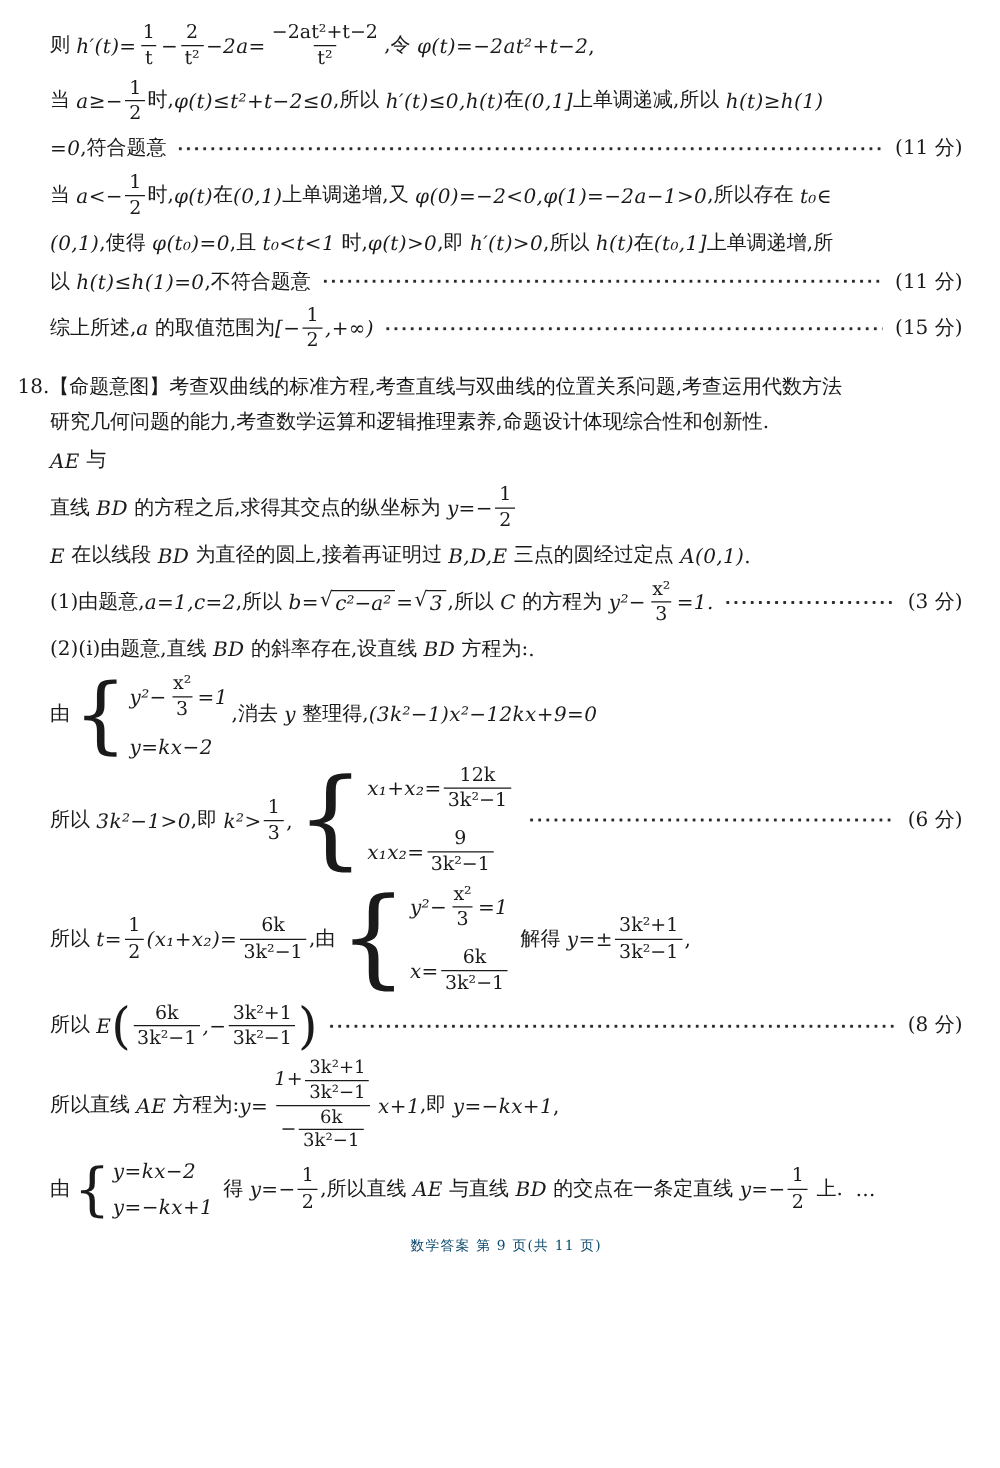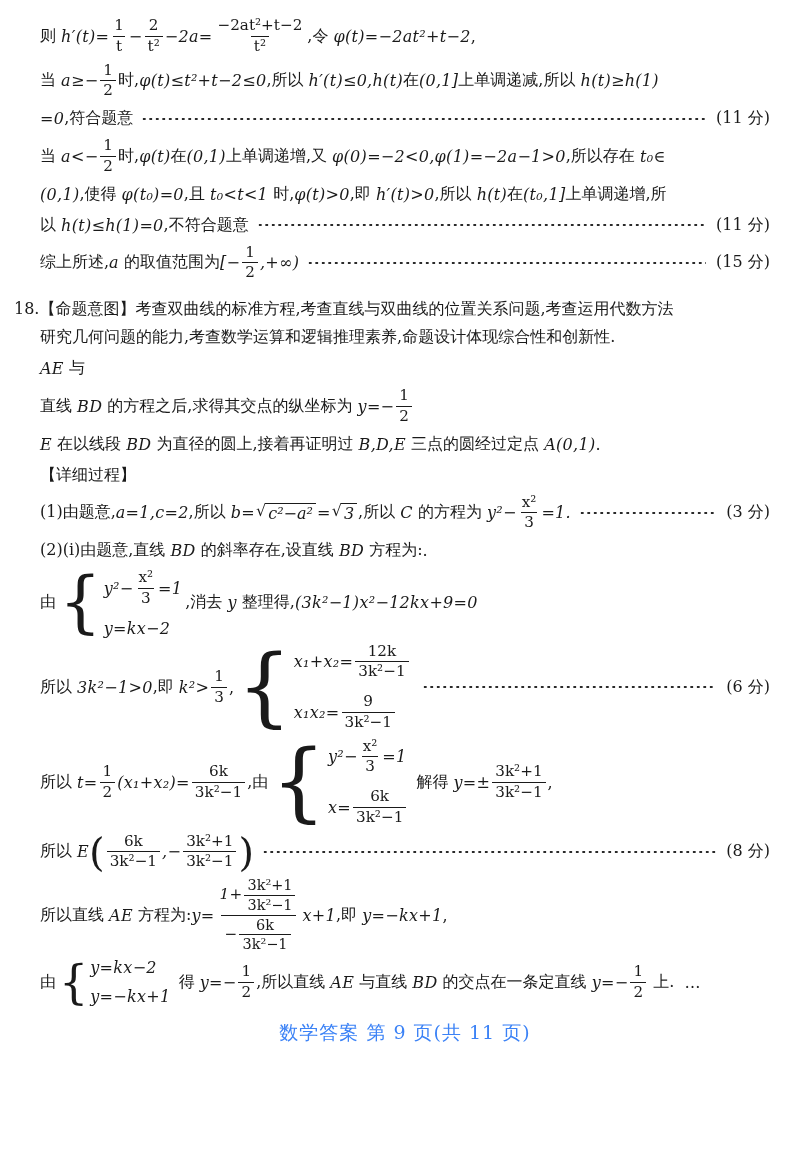--- a/index.html
+++ b/index.html
@@ -22,40 +22,39 @@
   .num,.den{display:flex;align-items:center;justify-content:center;padding:0 3px;white-space:pre;}
   .den{border-top:1.3px solid #1a1a1a;}
   .sq{display:inline-flex;align-items:flex-start;flex:0 0 auto;margin:0 1px;}
   .rs{line-height:1;}
   .rad{border-top:1.2px solid #1a1a1a;padding:0 3px;margin-left:-1px;font-style:italic;text-align:right;}
   .cs{display:inline-flex;align-items:center;flex:0 0 auto;margin:0 3px;}
   .brace{line-height:.85;margin-right:2px;font-weight:400;flex:0 0 auto;}
   .rows{display:inline-flex;flex-direction:column;row-gap:10px;}
   .row{display:flex;align-items:center;white-space:pre;}
   .bp{line-height:.7;font-size:40px;flex:0 0 auto;font-weight:300;}
-  .footer{text-align:center;margin-top:14px;font-size:19px;letter-spacing:1px;color:#3b82f6;}
+  .footer{text-align:center;margin-top:14px;font-size:11px;letter-spacing:1px;color:#0c4a6e;}
 </style>
 </head>
 <body>
 
 <div class="page">
   <div id="content">
       <div class="line"><span class="t">则 </span><span class="m">h′(t)=</span><span class="fr"><span class="num"><span class="t">1</span></span><span class="den"><span class="t">t</span></span></span><span class="m">−</span><span class="fr"><span class="num"><span class="t">2</span></span><span class="den"><span class="t">t²</span></span></span><span class="m">−2a=</span><span class="fr"><span class="num"><span class="t">−2at²+t−2</span></span><span class="den"><span class="t">t²</span></span></span><span class="t">,令 </span><span class="m">φ(t)=−2at²+t−2</span><span class="t">,</span></div>
       <div class="line"><span class="t">当 </span><span class="m">a≥−</span><span class="fr"><span class="num"><span class="t">1</span></span><span class="den"><span class="t">2</span></span></span><span class="t">时,</span><span class="m">φ(t)≤t²+t−2≤0</span><span class="t">,所以 </span><span class="m">h′(t)≤0,h(t)</span><span class="t">在</span><span class="m">(0,1]</span><span class="t">上单调递减,所以 </span><span class="m">h(t)≥h(1)</span></div>
       <div class="line"><span class="m">=0</span><span class="t">,符合题意</span><span class="ld"></span><span class="sc">(11 分)</span></div>
       <div class="line"><span class="t">当 </span><span class="m">a&lt;−</span><span class="fr"><span class="num"><span class="t">1</span></span><span class="den"><span class="t">2</span></span></span><span class="t">时,</span><span class="m">φ(t)</span><span class="t">在</span><span class="m">(0,1)</span><span class="t">上单调递增,又 </span><span class="m">φ(0)=−2&lt;0,φ(1)=−2a−1&gt;0</span><span class="t">,所以存在 </span><span class="m">t₀∈</span></div>
       <div class="line"><span class="m">(0,1)</span><span class="t">,使得 </span><span class="m">φ(t₀)=0</span><span class="t">,且 </span><span class="m">t₀&lt;t&lt;1</span><span class="t"> 时,</span><span class="m">φ(t)&gt;0</span><span class="t">,即 </span><span class="m">h′(t)&gt;0</span><span class="t">,所以 </span><span class="m">h(t)</span><span class="t">在</span><span class="m">(t₀,1]</span><span class="t">上单调递增,所</span></div>
       <div class="line"><span class="t">以 </span><span class="m">h(t)≤h(1)=0</span><span class="t">,不符合题意</span><span class="ld"></span><span class="sc">(11 分)</span></div>
       <div class="line"><span class="t">综上所述,</span><span class="m">a</span><span class="t"> 的取值范围为</span><span class="m">[−</span><span class="fr"><span class="num"><span class="t">1</span></span><span class="den"><span class="t">2</span></span></span><span class="m">,+∞)</span><span class="ld"></span><span class="sc">(15 分)</span></div>
       <div class="line hang" style="margin-top: 10px; align-items: flex-end;"><span class="t">18.【命题意图】考查双曲线的标准方程,考查直线与双曲线的位置关系问题,考查运用代数方法</span></div>
       <div class="line"><span class="t">研究几何问题的能力,考查数学运算和逻辑推理素养,命题设计体现综合性和创新性.</span></div>
       <div class="line"><span class="m">AE</span><span class="t"> 与</span></div>
       <div class="line"><span class="t">直线 </span><span class="m">BD</span><span class="t"> 的方程之后,求得其交点的纵坐标为 </span><span class="m">y=−</span><span class="fr"><span class="num"><span class="t">1</span></span><span class="den"><span class="t">2</span></span></span></div>
       <div class="line"><span class="m">E</span><span class="t"> 在以线段 </span><span class="m">BD</span><span class="t"> 为直径的圆上,接着再证明过 </span><span class="m">B,D,E</span><span class="t"> 三点的圆经过定点 </span><span class="m">A(0,1)</span><span class="t">.</span></div>
-      <div class="line"><span class="t">【详细过程】</span></div>
       <div class="line"><span class="t">(1)由题意,</span><span class="m">a=1,c=2</span><span class="t">,所以 </span><span class="m">b=</span><span class="sq"><span class="rs">√</span><span class="rad">c²−a²</span></span><span class="m">=</span><span class="sq"><span class="rs">√</span><span class="rad">3</span></span><span class="t">,所以 </span><span class="m">C</span><span class="t"> 的方程为 </span><span class="m">y²−</span><span class="fr"><span class="num"><span class="t">x²</span></span><span class="den"><span class="t">3</span></span></span><span class="m">=1.</span><span class="ld"></span><span class="sc">(3 分)</span></div>
       <div class="line"><span class="t">(2)(ⅰ)由题意,直线 </span><span class="m">BD</span><span class="t"> 的斜率存在,设直线 </span><span class="m">BD</span><span class="t"> 方程为:</span><span class="t">.</span></div>
       <div class="line"><span class="t">由</span><span class="cs"><span class="brace" style="font-size: 67px;">{</span><span class="rows"><span class="row"><span class="m">y²−</span><span class="fr"><span class="num"><span class="t">x²</span></span><span class="den"><span class="t">3</span></span></span><span class="m">=1</span></span><span class="row"><span class="m">y=kx−2</span></span></span></span><span class="t">,消去 </span><span class="m">y</span><span class="t"> 整理得,</span><span class="m">(3k²−1)x²−12kx+9=0</span></div>
       <div class="line"><span class="t">所以 </span><span class="m">3k²−1&gt;0</span><span class="t">,即 </span><span class="m">k²&gt;</span><span class="fr"><span class="num"><span class="t">1</span></span><span class="den"><span class="t">3</span></span></span><span class="t">,</span><span class="cs"><span class="brace" style="font-size: 86px;">{</span><span class="rows"><span class="row"><span class="m">x₁+x₂=</span><span class="fr"><span class="num"><span class="t">12k</span></span><span class="den"><span class="t">3k²−1</span></span></span></span><span class="row"><span class="m">x₁x₂=</span><span class="fr"><span class="num"><span class="t">9</span></span><span class="den"><span class="t">3k²−1</span></span></span></span></span></span><span class="ld"></span><span class="sc">(6 分)</span></div>
       <div class="line"><span class="t">所以 </span><span class="m">t=</span><span class="fr"><span class="num"><span class="t">1</span></span><span class="den"><span class="t">2</span></span></span><span class="m">(x₁+x₂)=</span><span class="fr"><span class="num"><span class="t">6k</span></span><span class="den"><span class="t">3k²−1</span></span></span><span class="t">,由</span><span class="cs"><span class="brace" style="font-size: 86px;">{</span><span class="rows"><span class="row"><span class="m">y²−</span><span class="fr"><span class="num"><span class="t">x²</span></span><span class="den"><span class="t">3</span></span></span><span class="m">=1</span></span><span class="row"><span class="m">x=</span><span class="fr"><span class="num"><span class="t">6k</span></span><span class="den"><span class="t">3k²−1</span></span></span></span></span></span><span class="t"> 解得 </span><span class="m">y=±</span><span class="fr"><span class="num"><span class="t">3k²+1</span></span><span class="den"><span class="t">3k²−1</span></span></span><span class="t">,</span></div>
       <div class="line"><span class="t">所以 </span><span class="m">E</span><span class="bp">(</span><span class="fr"><span class="num"><span class="t">6k</span></span><span class="den"><span class="t">3k²−1</span></span></span><span class="m">,−</span><span class="fr"><span class="num"><span class="t">3k²+1</span></span><span class="den"><span class="t">3k²−1</span></span></span><span class="bp">)</span><span class="ld"></span><span class="sc">(8 分)</span></div>
       <div class="line"><span class="t">所以直线 </span><span class="m">AE</span><span class="t"> 方程为:</span><span class="m">y=</span><span class="fr"><span class="num"><span class="m">1+</span><span class="fr"><span class="num"><span class="t">3k²+1</span></span><span class="den"><span class="t">3k²−1</span></span></span></span><span class="den"><span class="m">−</span><span class="fr"><span class="num"><span class="t">6k</span></span><span class="den"><span class="t">3k²−1</span></span></span></span></span><span class="m">x+1</span><span class="t">,即 </span><span class="m">y=−kx+1</span><span class="t">,</span></div>
       <div class="line"><span class="t">由</span><span class="cs"><span class="brace" style="font-size: 46px;">{</span><span class="rows"><span class="row"><span class="m">y=kx−2</span></span><span class="row"><span class="m">y=−kx+1</span></span></span></span><span class="t"> 得 </span><span class="m">y=−</span><span class="fr"><span class="num"><span class="t">1</span></span><span class="den"><span class="t">2</span></span></span><span class="t">,所以直线 </span><span class="m">AE</span><span class="t"> 与直线 </span><span class="m">BD</span><span class="t"> 的交点在一条定直线 </span><span class="m">y=−</span><span class="fr"><span class="num"><span class="t">1</span></span><span class="den"><span class="t">2</span></span></span><span class="t"> 上.</span><span class="t">  …</span></div>
     </div>
   <div class="footer">数学答案 第 9 页(共 11 页)</div>

